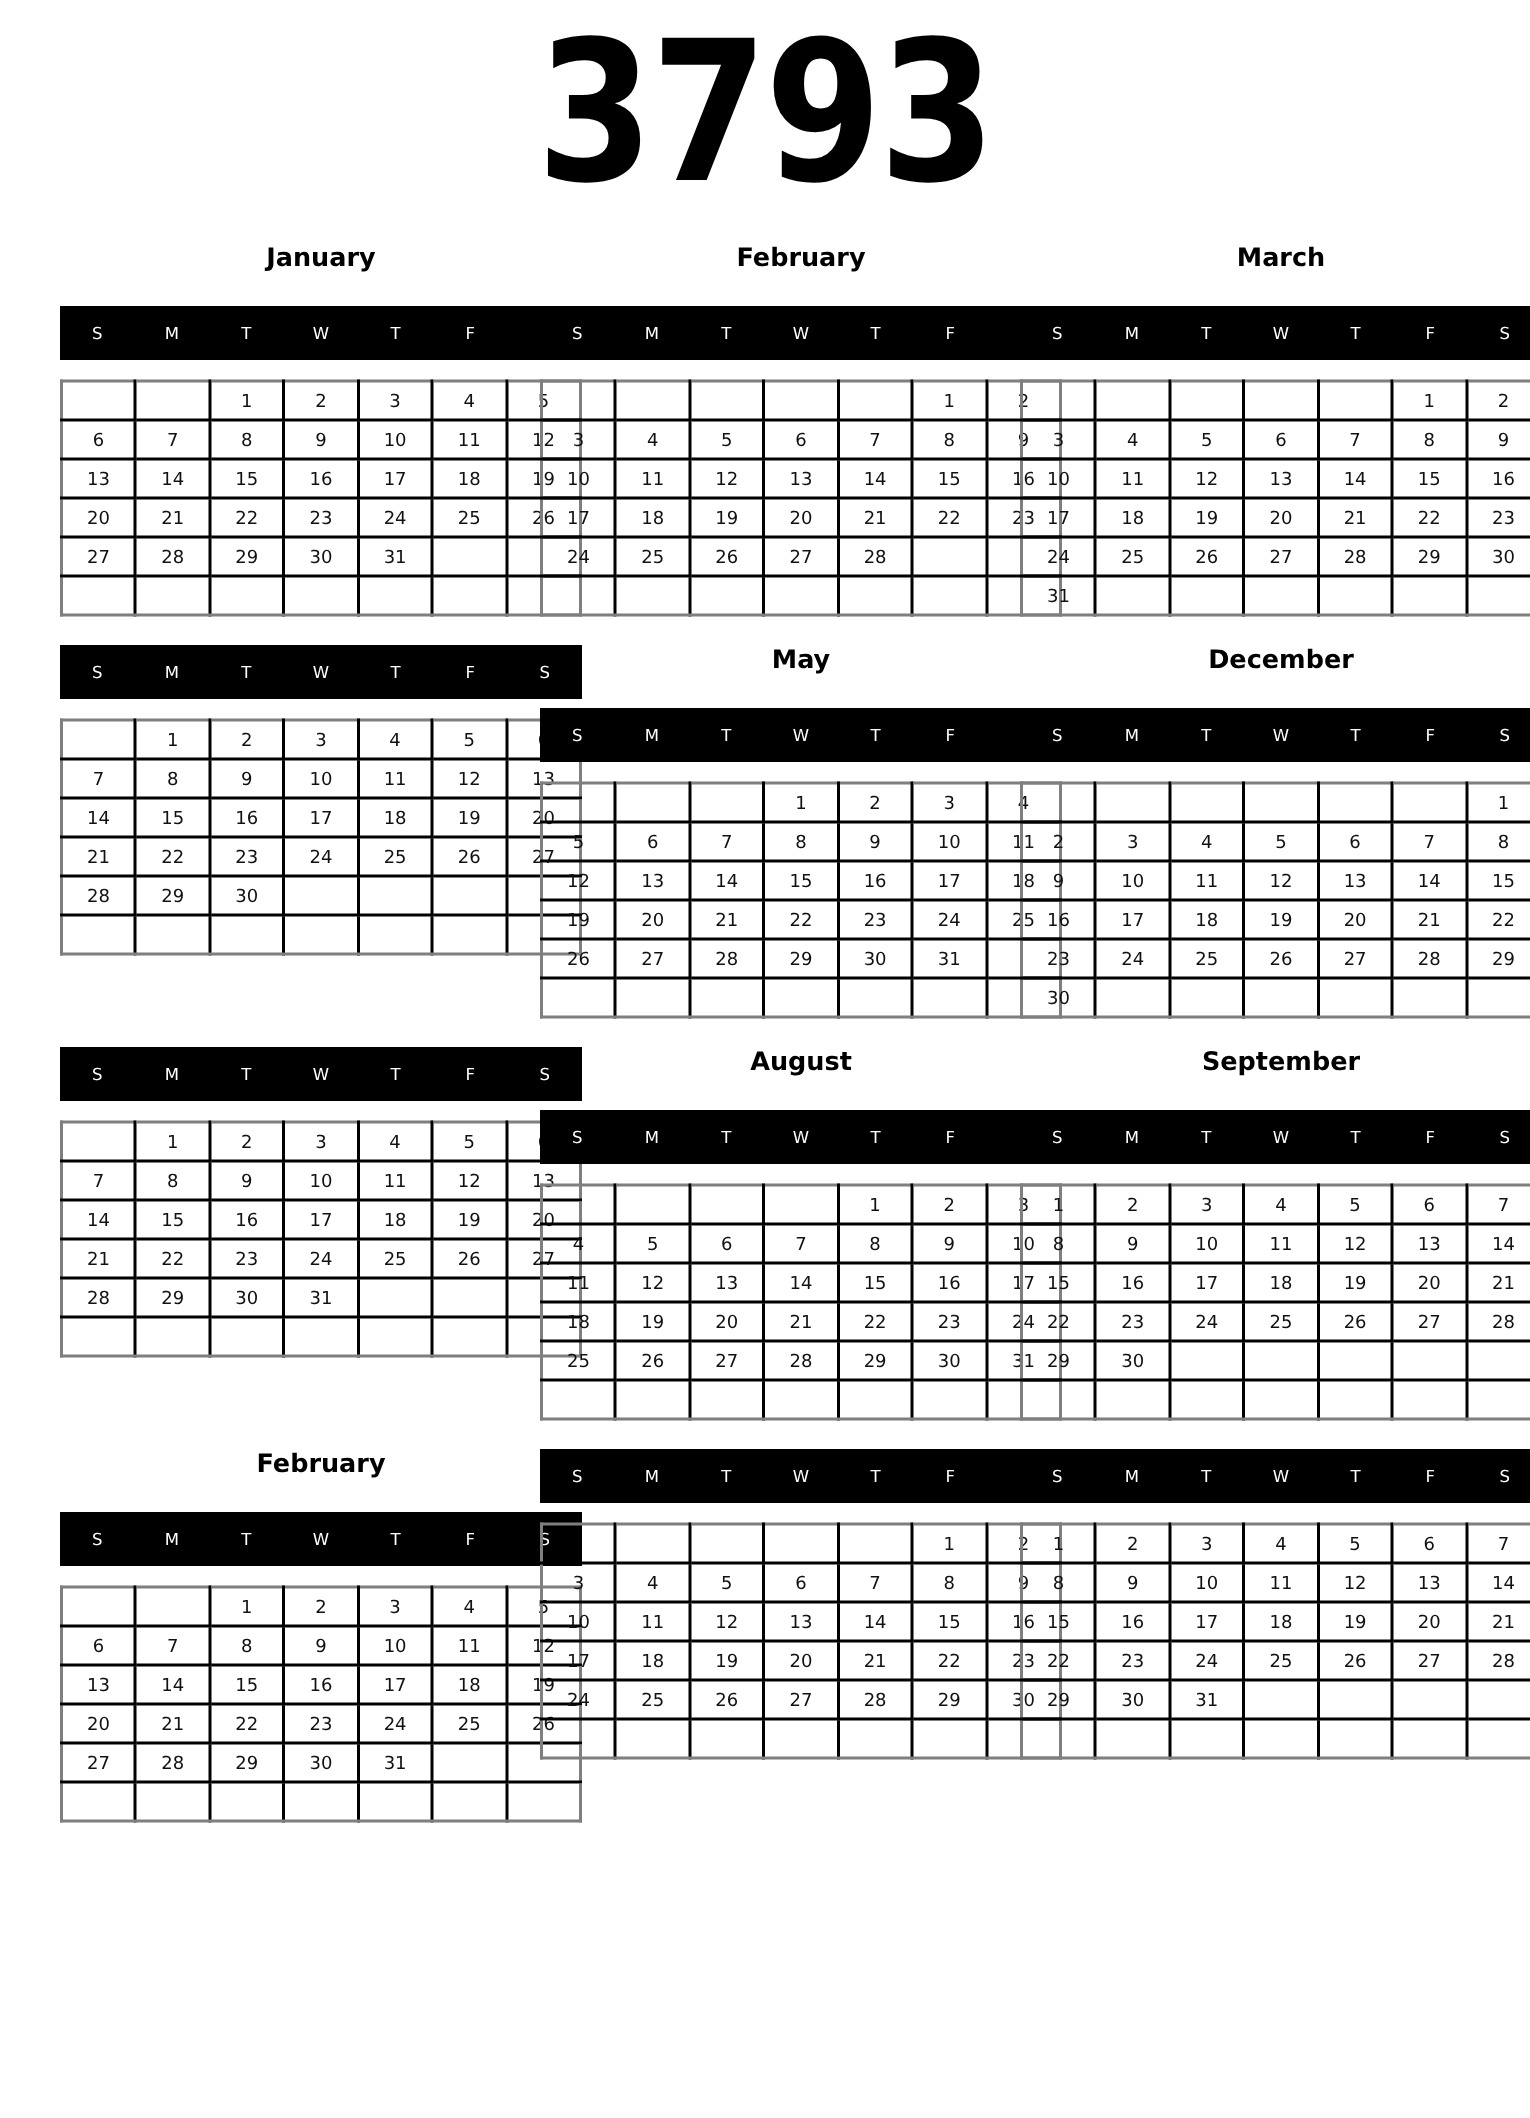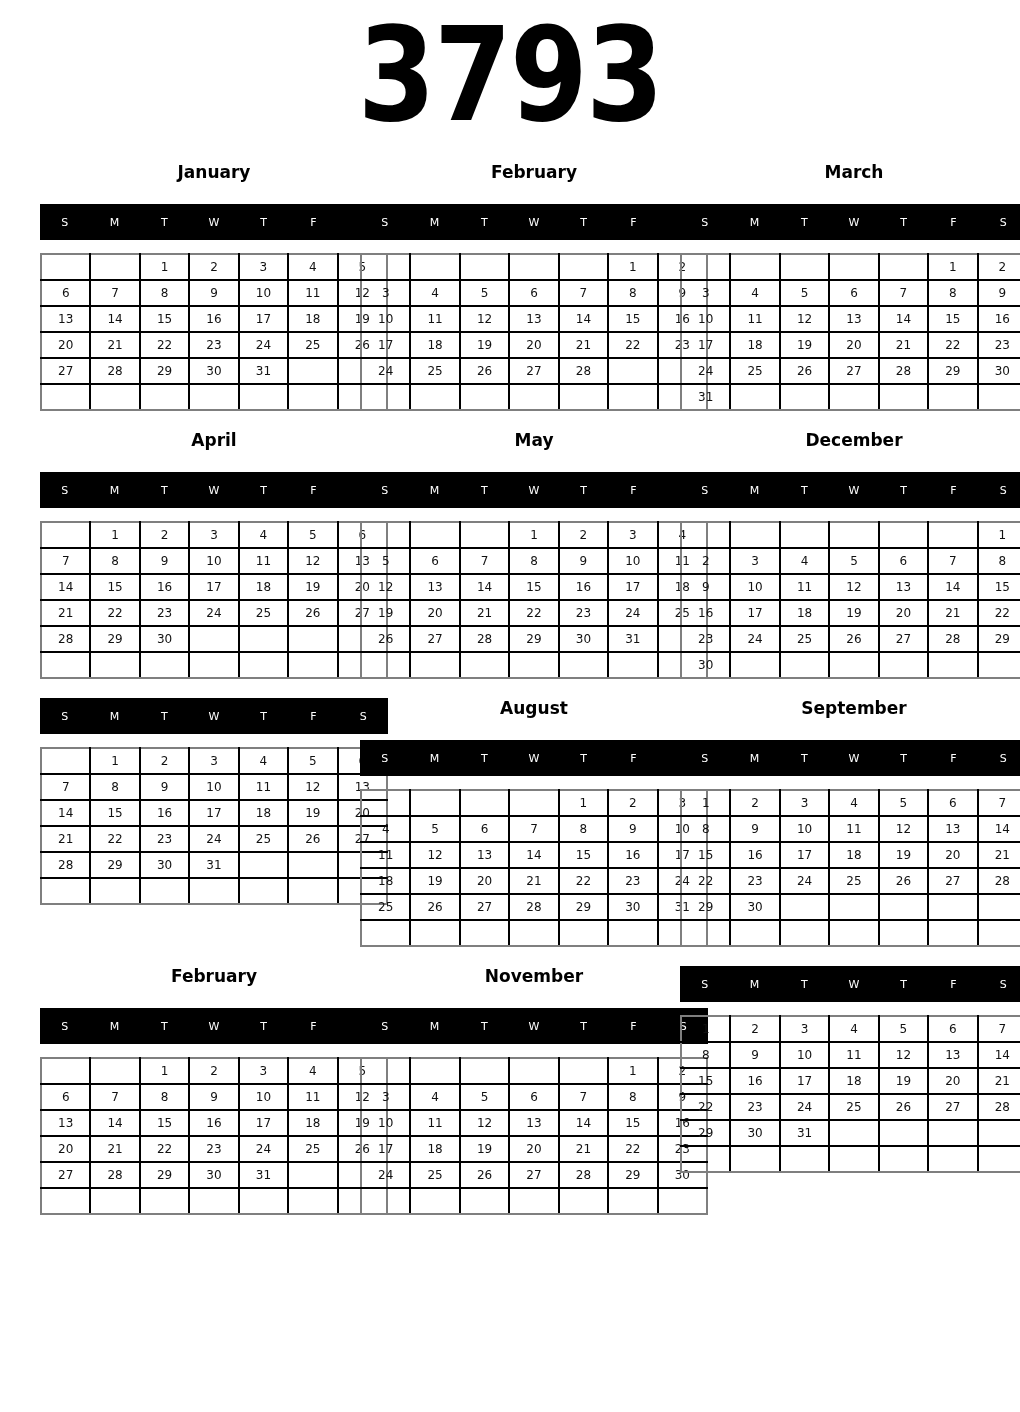--- a/index.html
+++ b/index.html
@@ -287,21 +287,20 @@
               <td></td>
               <td></td>
               <td></td>
               <td></td>
             </tr>
           </tbody>
         </table>
   </section>
 
   <section class="month">
-    <h2 class="month-title">April</h2>
     <div class="dow-header">
           <span class="dow">S</span>
           <span class="dow">M</span>
           <span class="dow">T</span>
           <span class="dow">W</span>
           <span class="dow">T</span>
           <span class="dow">F</span>
           <span class="dow">S</span>
         </div>
     <table class="days">
@@ -783,21 +782,20 @@
               <td></td>
               <td></td>
               <td></td>
               <td></td>
             </tr>
           </tbody>
         </table>
   </section>
 
   <section class="month">
-    <h2 class="month-title">November</h2>
     <div class="dow-header">
           <span class="dow">S</span>
           <span class="dow">M</span>
           <span class="dow">T</span>
           <span class="dow">W</span>
           <span class="dow">T</span>
           <span class="dow">F</span>
           <span class="dow">S</span>
         </div>
     <table class="days">

